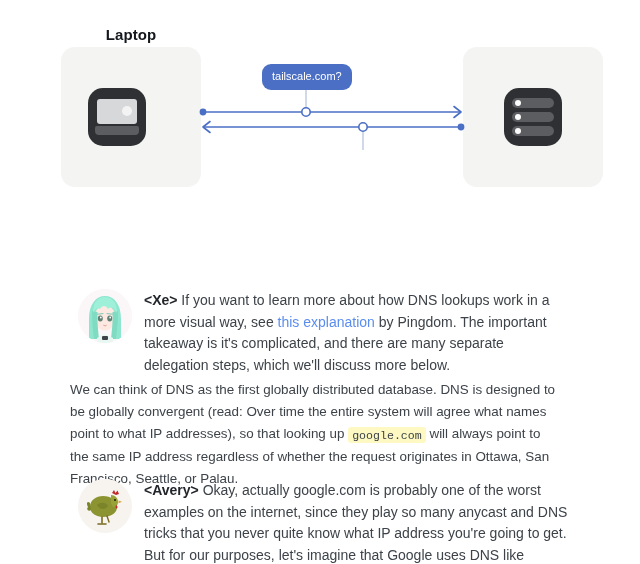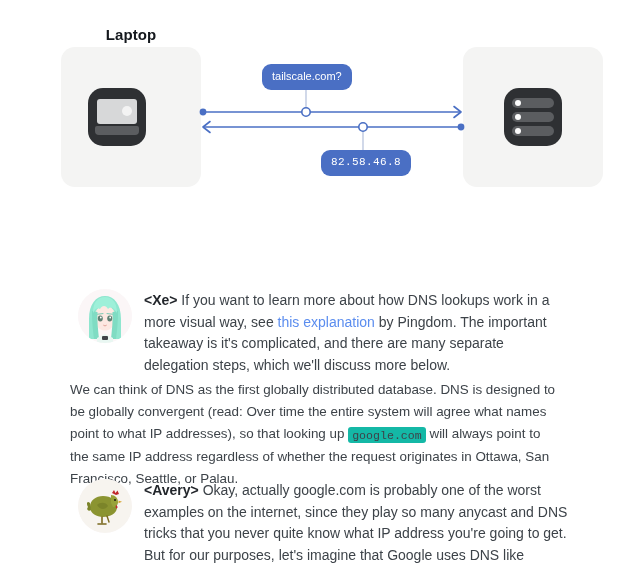--- a/index.html
+++ b/index.html
@@ -203,21 +203,21 @@
     left: 70px;
     top: 379px;
     width: 488px;
     font-size: 13.4px;
     line-height: 22px;
     color: #3d4349;
   }
   code.inline {
     font-family: "Liberation Mono", monospace;
     font-size: 11.6px;
-    background: #14b8a6;
+    background: #fef9c3;
     border-radius: 3px;
     padding: 1.5px 4px;
     color: #3d4349;
   }
 </style>
 </head>
 <body>
 
 <div class="page">
 
@@ -259,21 +259,20 @@
       <polyline points="193,121.5 186,127 193,132.5" fill="none" stroke="#4a6fc4" stroke-width="1.6" stroke-linecap="round" stroke-linejoin="round"></polyline>
 
       <line x1="289" y1="88" x2="289" y2="108" stroke="#b9c4de" stroke-width="1.3"></line>
       <circle cx="289" cy="112" r="4.2" fill="#ffffff" stroke="#4a6fc4" stroke-width="1.6"></circle>
 
       <line x1="346" y1="131" x2="346" y2="150" stroke="#b9c4de" stroke-width="1.3"></line>
       <circle cx="346" cy="127" r="4.2" fill="#ffffff" stroke="#4a6fc4" stroke-width="1.6"></circle>
     </svg>
 
     <div class="bubble query">tailscale.com?</div>
-    <div class="bubble answer">82.58.46.8</div>
   </div>
 
 
   <div class="comment xe">
     <div class="avatar">
       <svg viewBox="0 0 54 54">
         <circle cx="27" cy="27" r="27" fill="#fbf6f7"></circle>
         <g>
 
           <path d="M11 30 C11 15 18 7 27 7 C36 7 43 15 43 30 L43 50 L38 50 L38 34 L16 34 L16 50 L11 50 Z" fill="#8fe6cf"></path>

